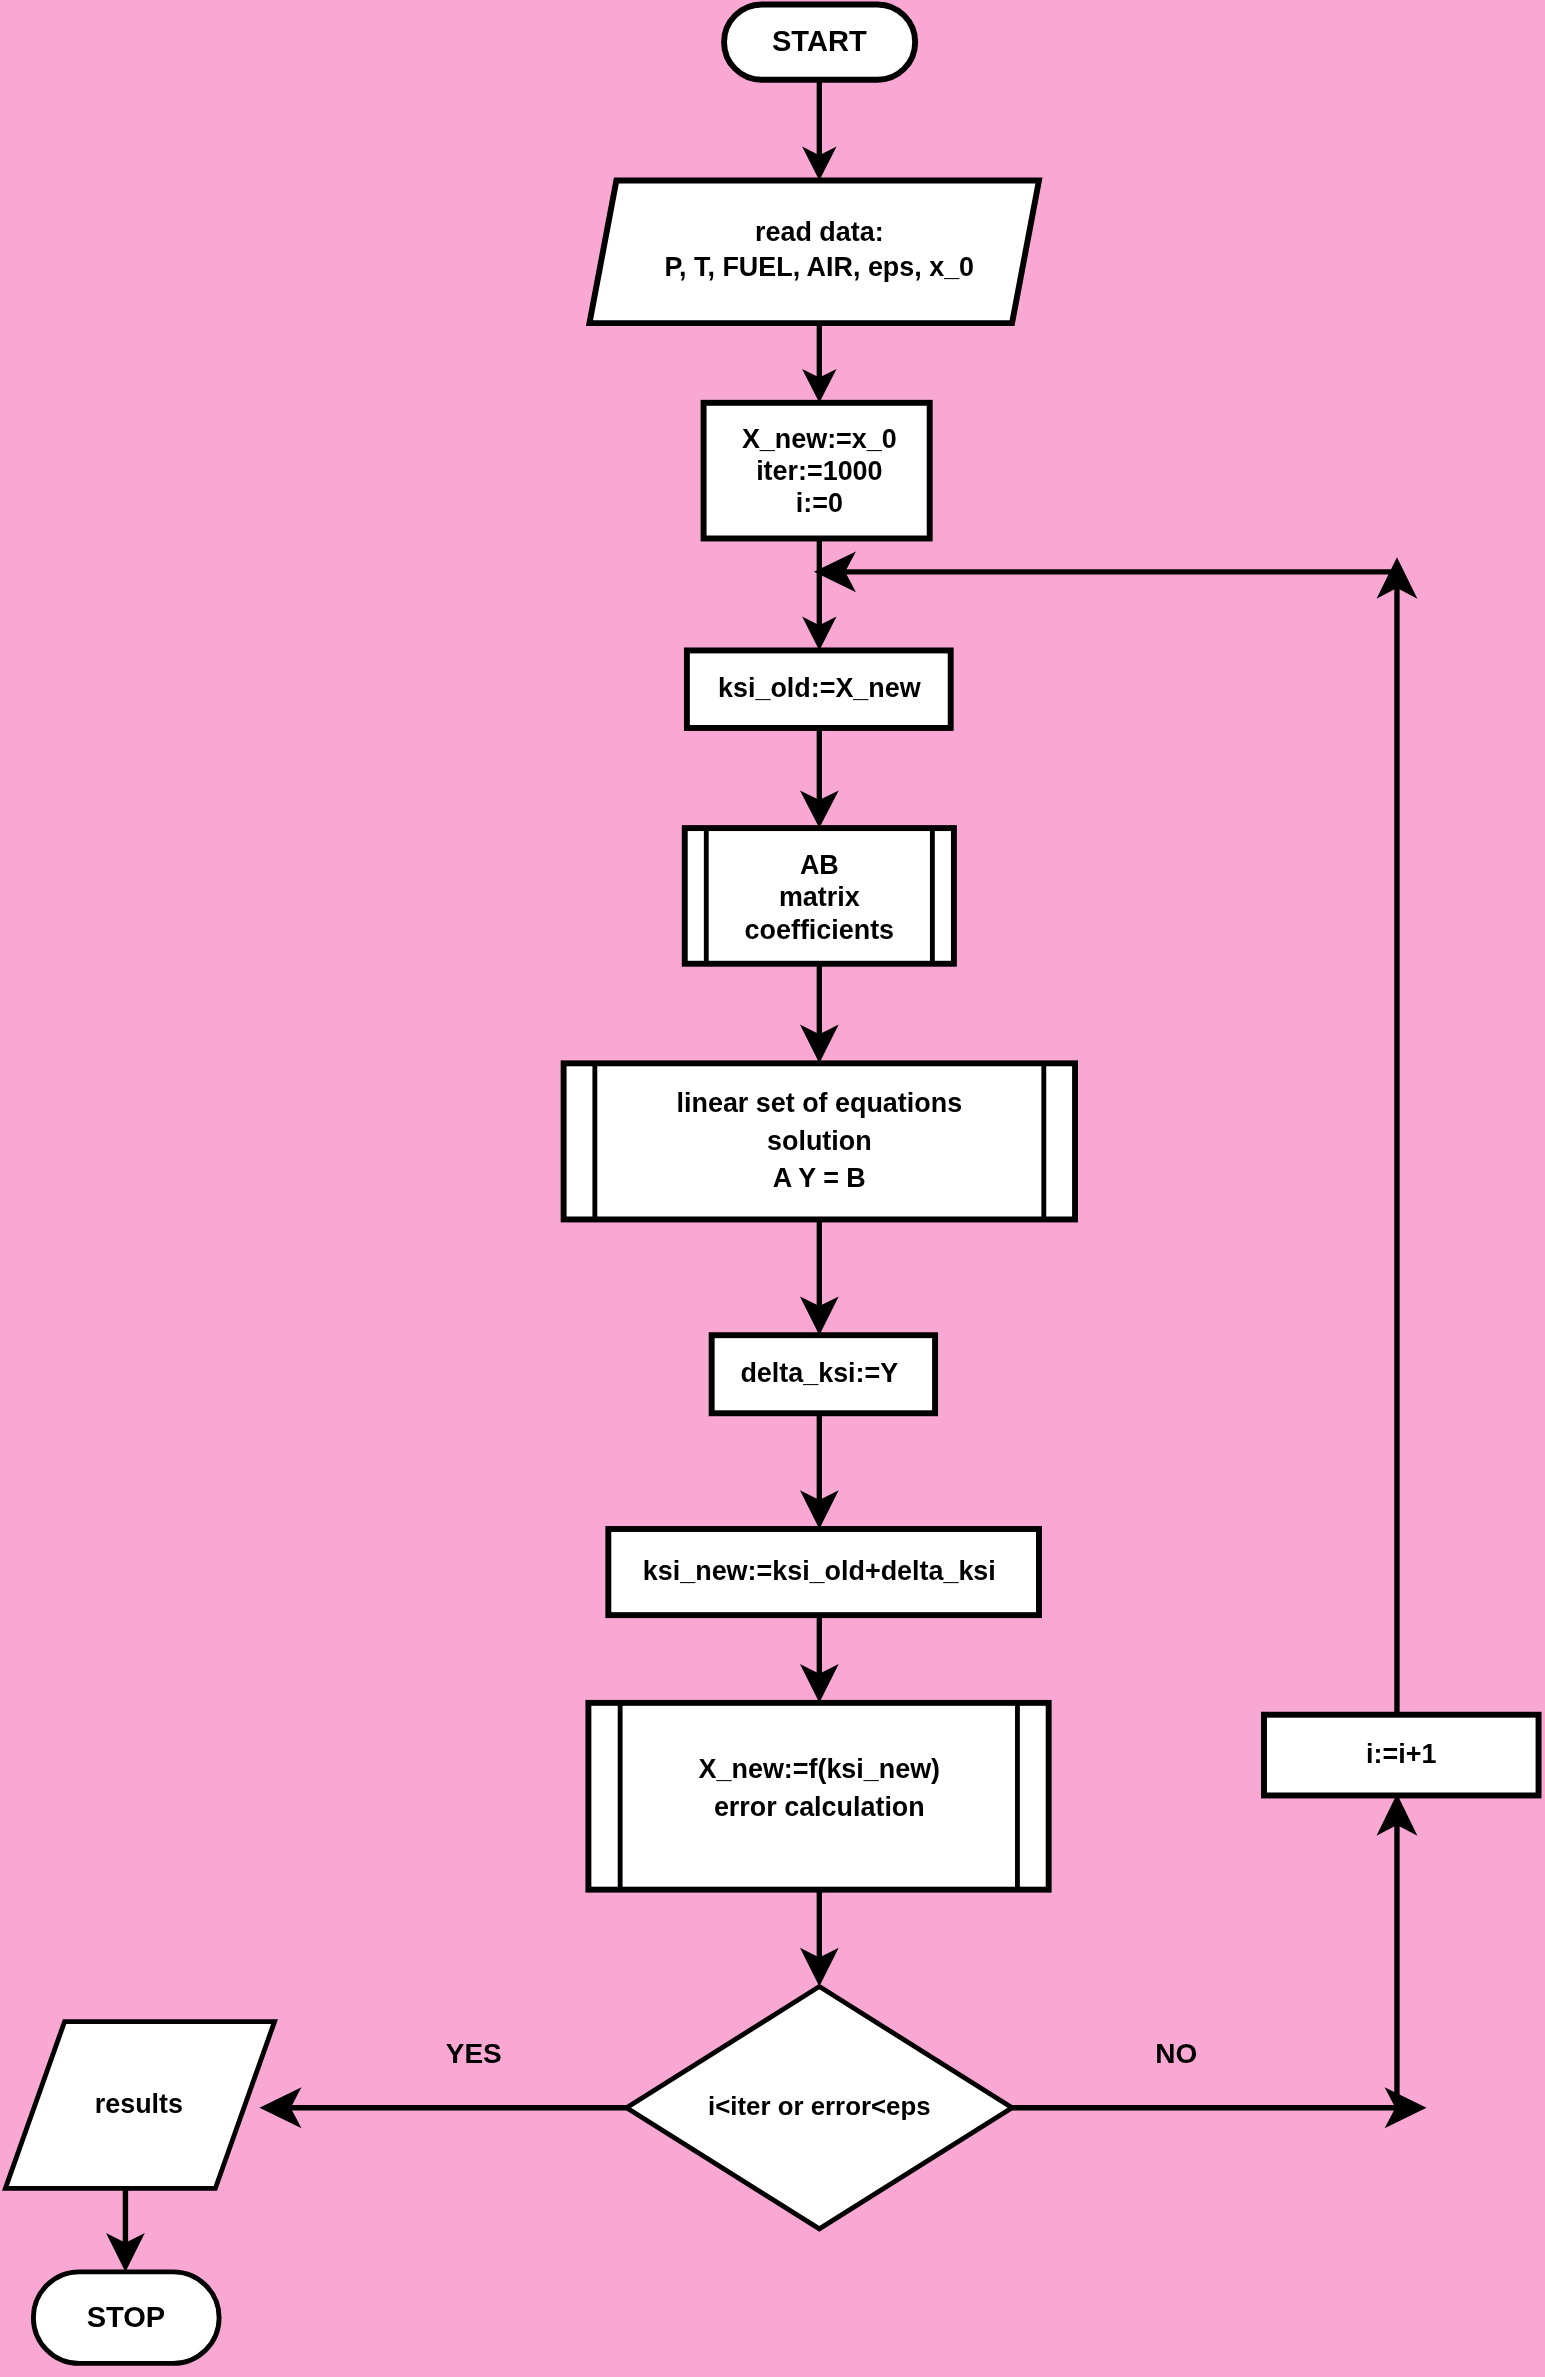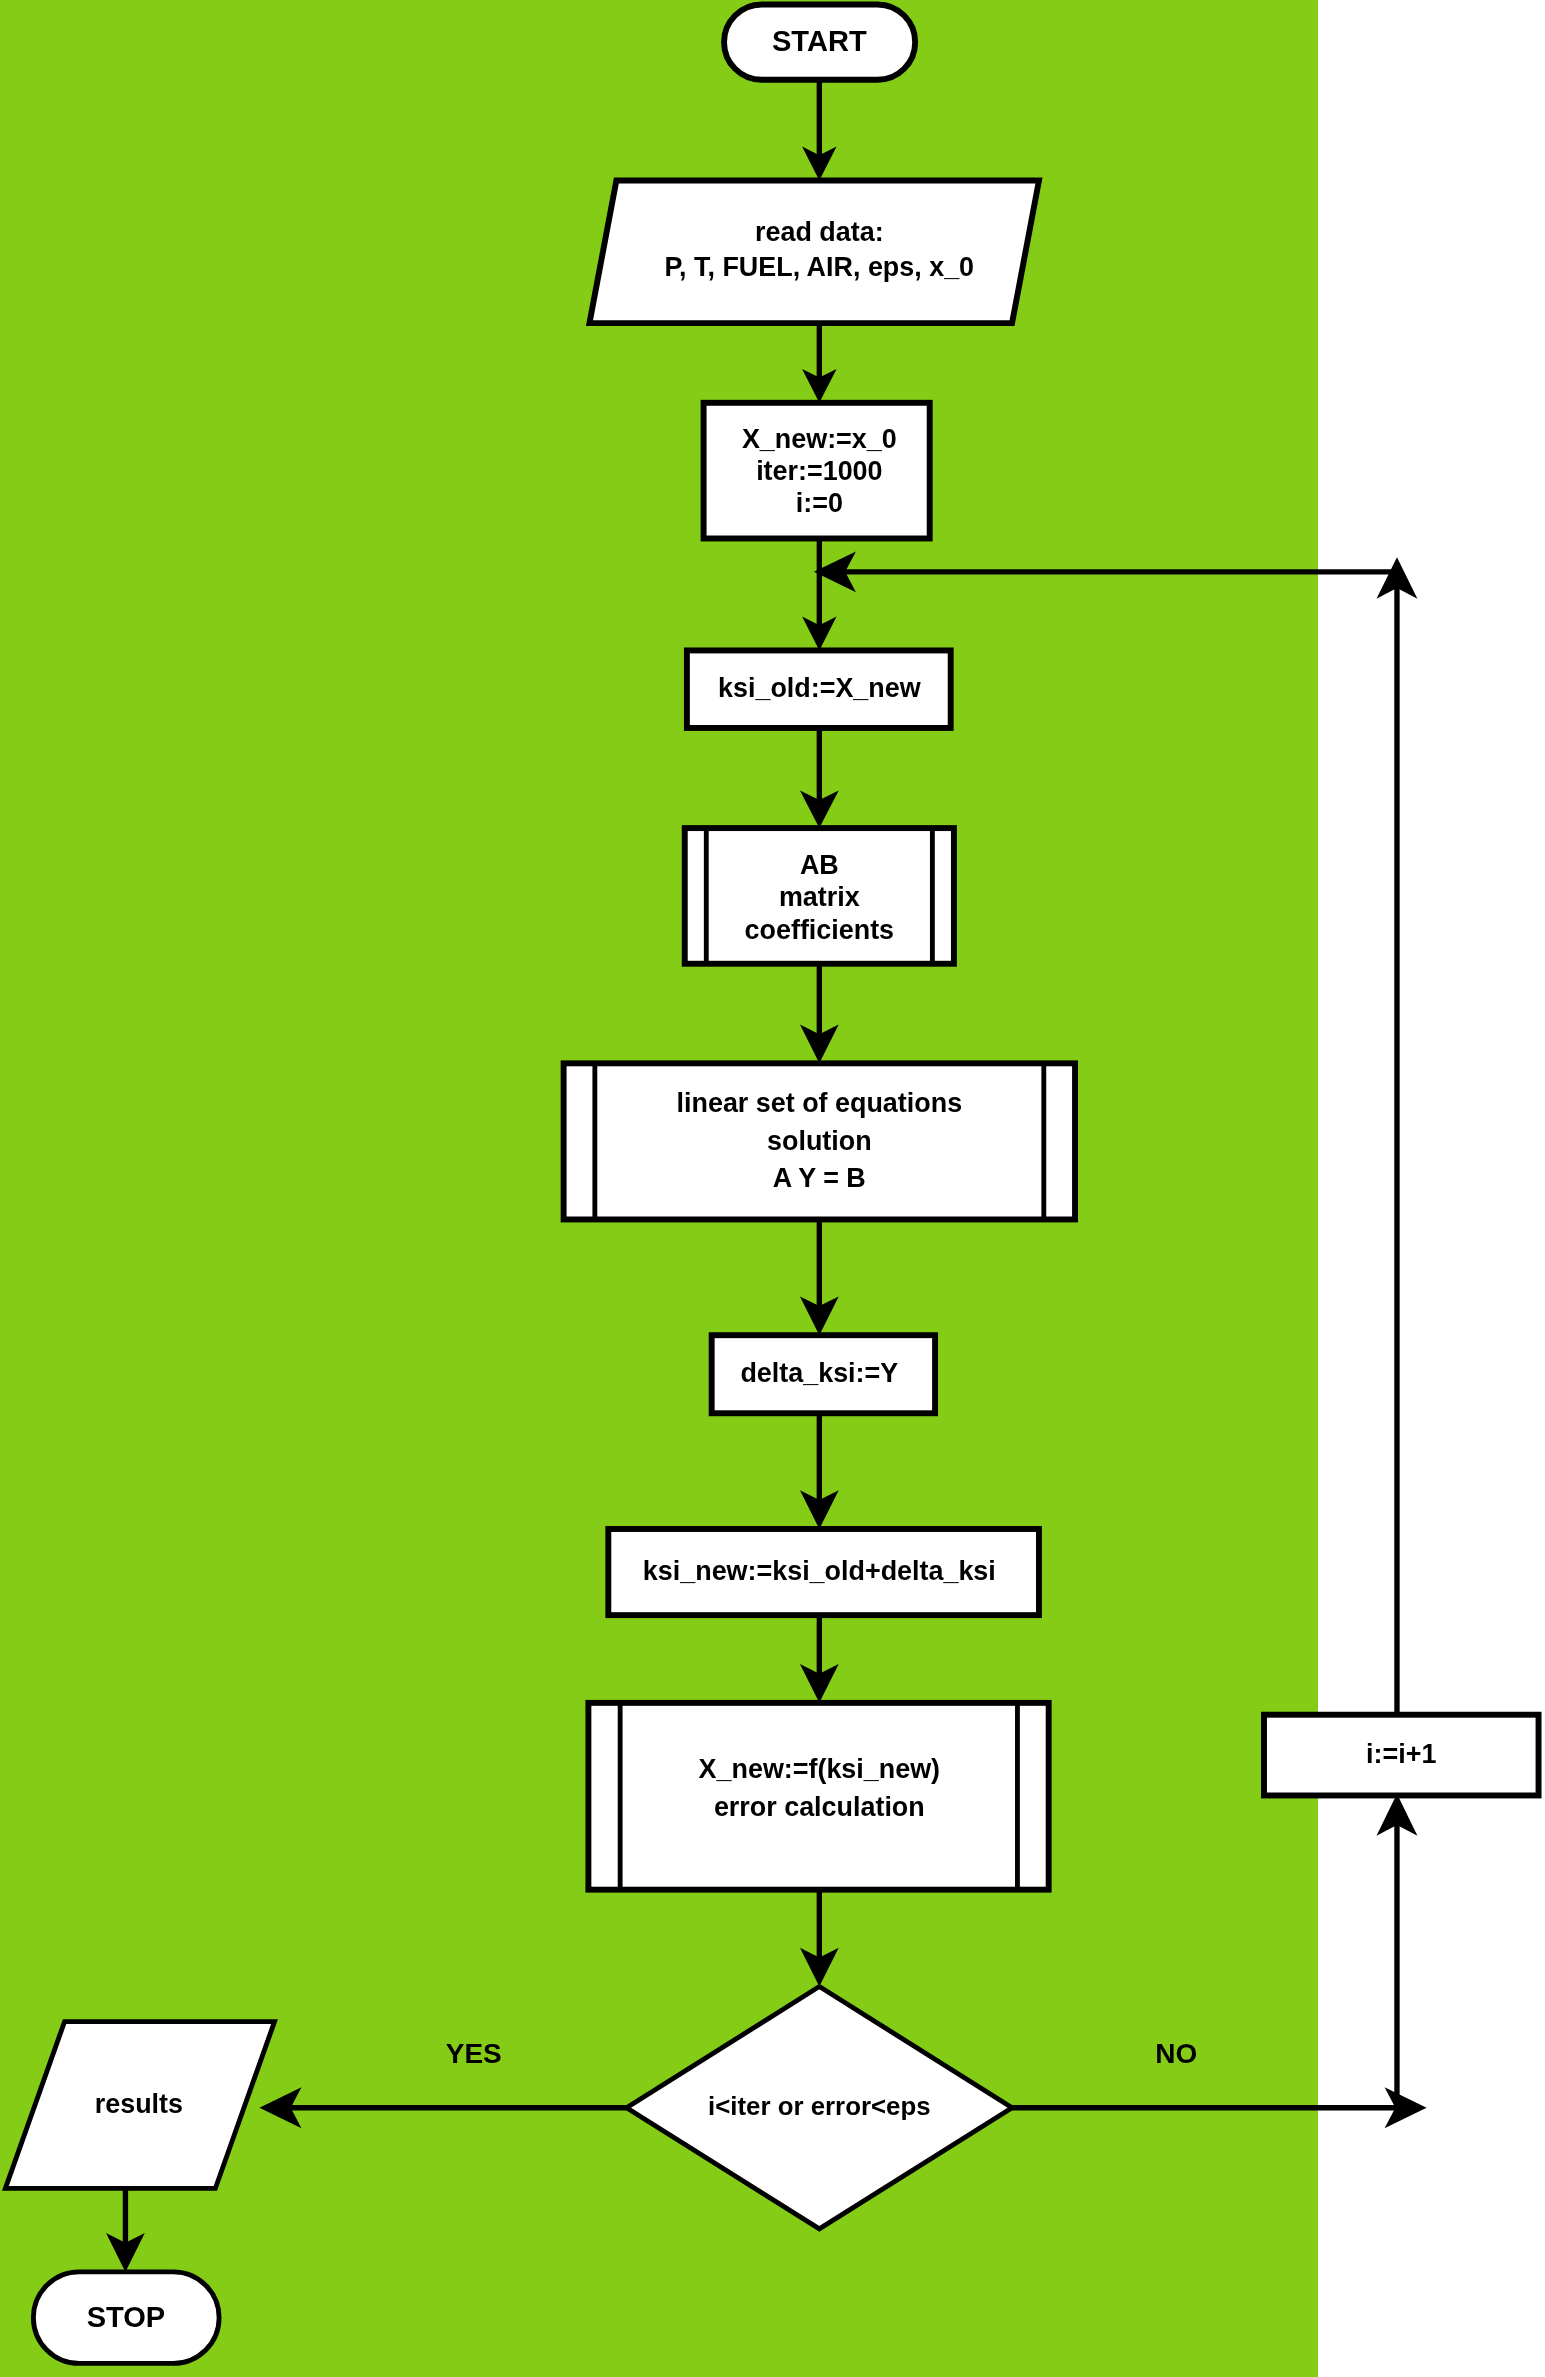--- a/index.html
+++ b/index.html
@@ -2,24 +2,24 @@
 <html style="font-size:8.6px"><head>
 <meta charset="utf-8">
 <title>Flowchart</title>
 <style>
   html, body {
     margin: 0;
     padding: 0;
     background: #ffffff;
   }
   #diagram-root {
-    width: 1318px;
+    width: 1545px;
     height: 2377px;
     position: relative;
-    background: #84cc16;
+    background: #f9a8d4;
     font-family: "Liberation Sans", sans-serif;
   }
   svg.flow {
     display: block;
     width: 1545px;
     height: 2377px;
   }
   .node-shape {
     fill: #ffffff;
     stroke: #000000;

